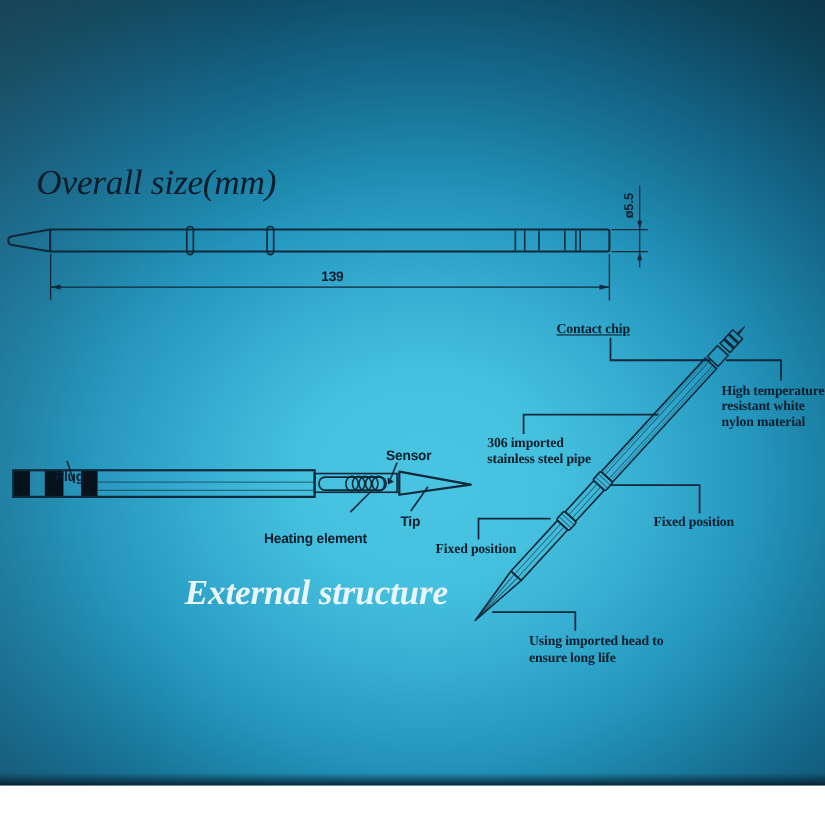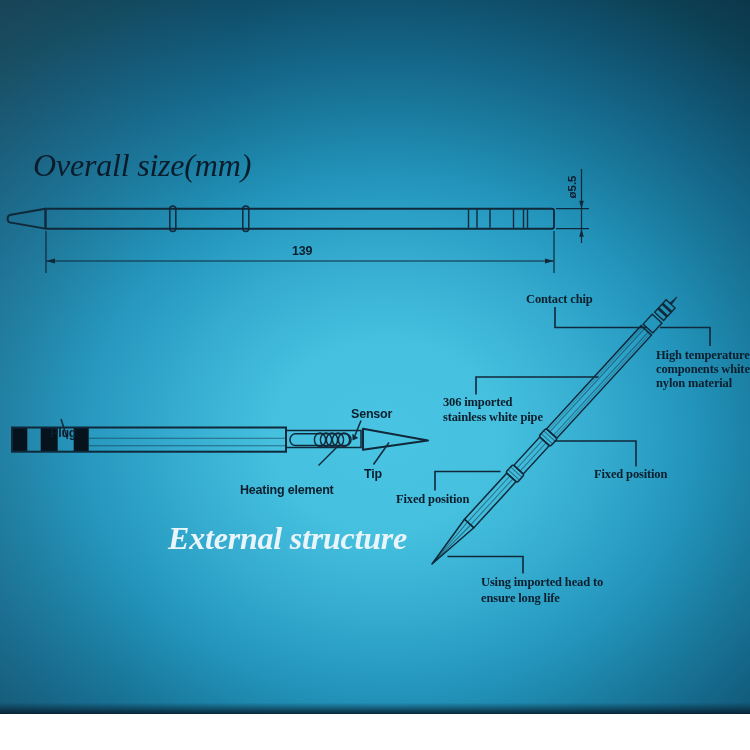--- a/index.html
+++ b/index.html
@@ -170,29 +170,29 @@
   <div class="lbl title title-dark" style="left:33px;top:147px;">Overall size(mm)</div>
   <div class="lbl lbl-sans" style="left:292px;top:244px;">139</div>
   <div class="lbl lbl-sans" id="dia-label" style="left:552px;top:181px;">ø5.5</div>
 
   <div class="lbl lbl-sans" style="left:50px;top:406px;margin-top:20px;">Plug</div>
   <div class="lbl lbl-sans" style="left:351px;top:407px;">Sensor</div>
   <div class="lbl lbl-sans" style="left:240px;top:483px;">Heating element</div>
   <div class="lbl lbl-sans" style="left:364px;top:467px;">Tip</div>
 
   <div class="lbl title title-light" style="left:168px;top:520px;font-weight:bold;">External structure</div>
-  <div class="lbl lbl-serif" style="left:526px;top:292px;">Contact chip</div>
+  <div class="lbl lbl-serif" style="left:506px;top:292px;text-decoration:underline;">Contact chip</div>
   <div class="lbl lbl-serif" style="left:656px;top:348px;">
       <div>High temperature</div>
-      <div>components white</div>
+      <div>resistant white</div>
       <div>nylon material</div>
     </div>
   <div class="lbl lbl-serif" style="left:443px;top:395px;line-height:15px;">
       <div>306 imported</div>
-      <div>stainless white pipe</div>
+      <div>stainless steel pipe</div>
     </div>
   <div class="lbl lbl-serif" style="left:594px;top:467px;">Fixed position</div>
   <div class="lbl lbl-serif" style="left:396px;top:491.5px;">Fixed position</div>
   <div class="lbl lbl-serif" style="left:481px;top:575px;line-height:15.5px;">
       <div>Using imported head to</div>
       <div>ensure long life</div>
     </div>
 
 </div>
 

